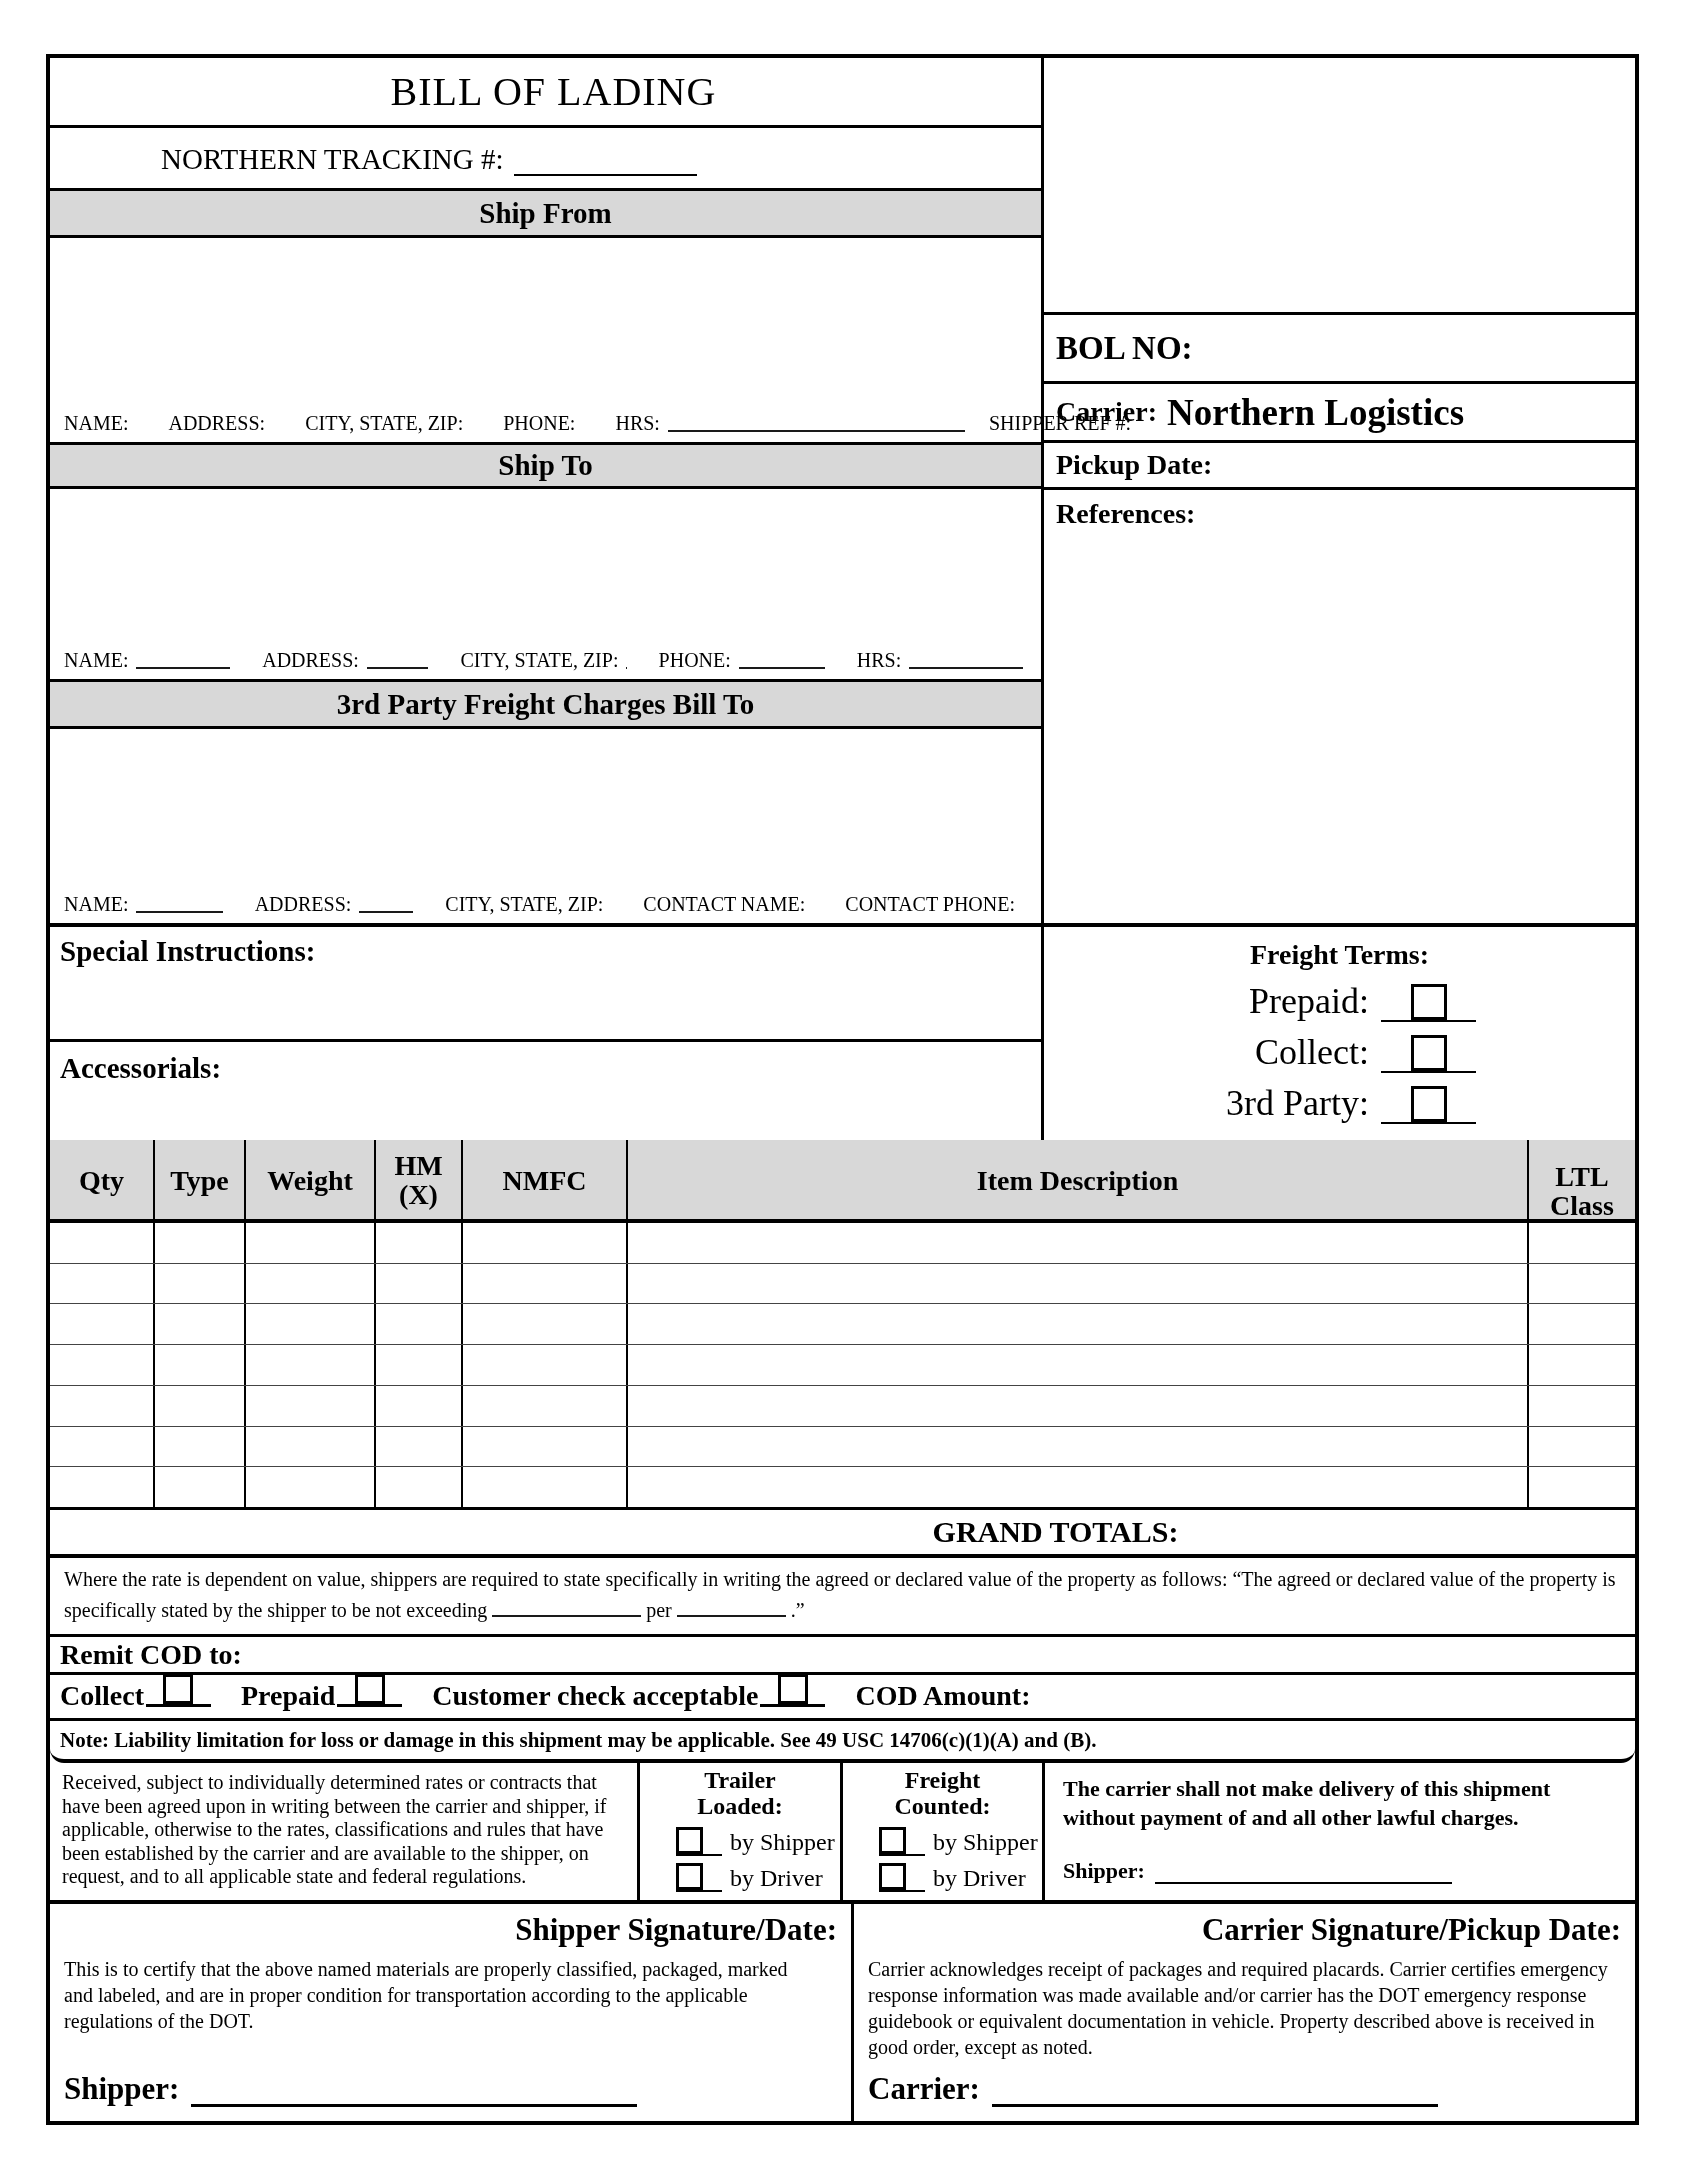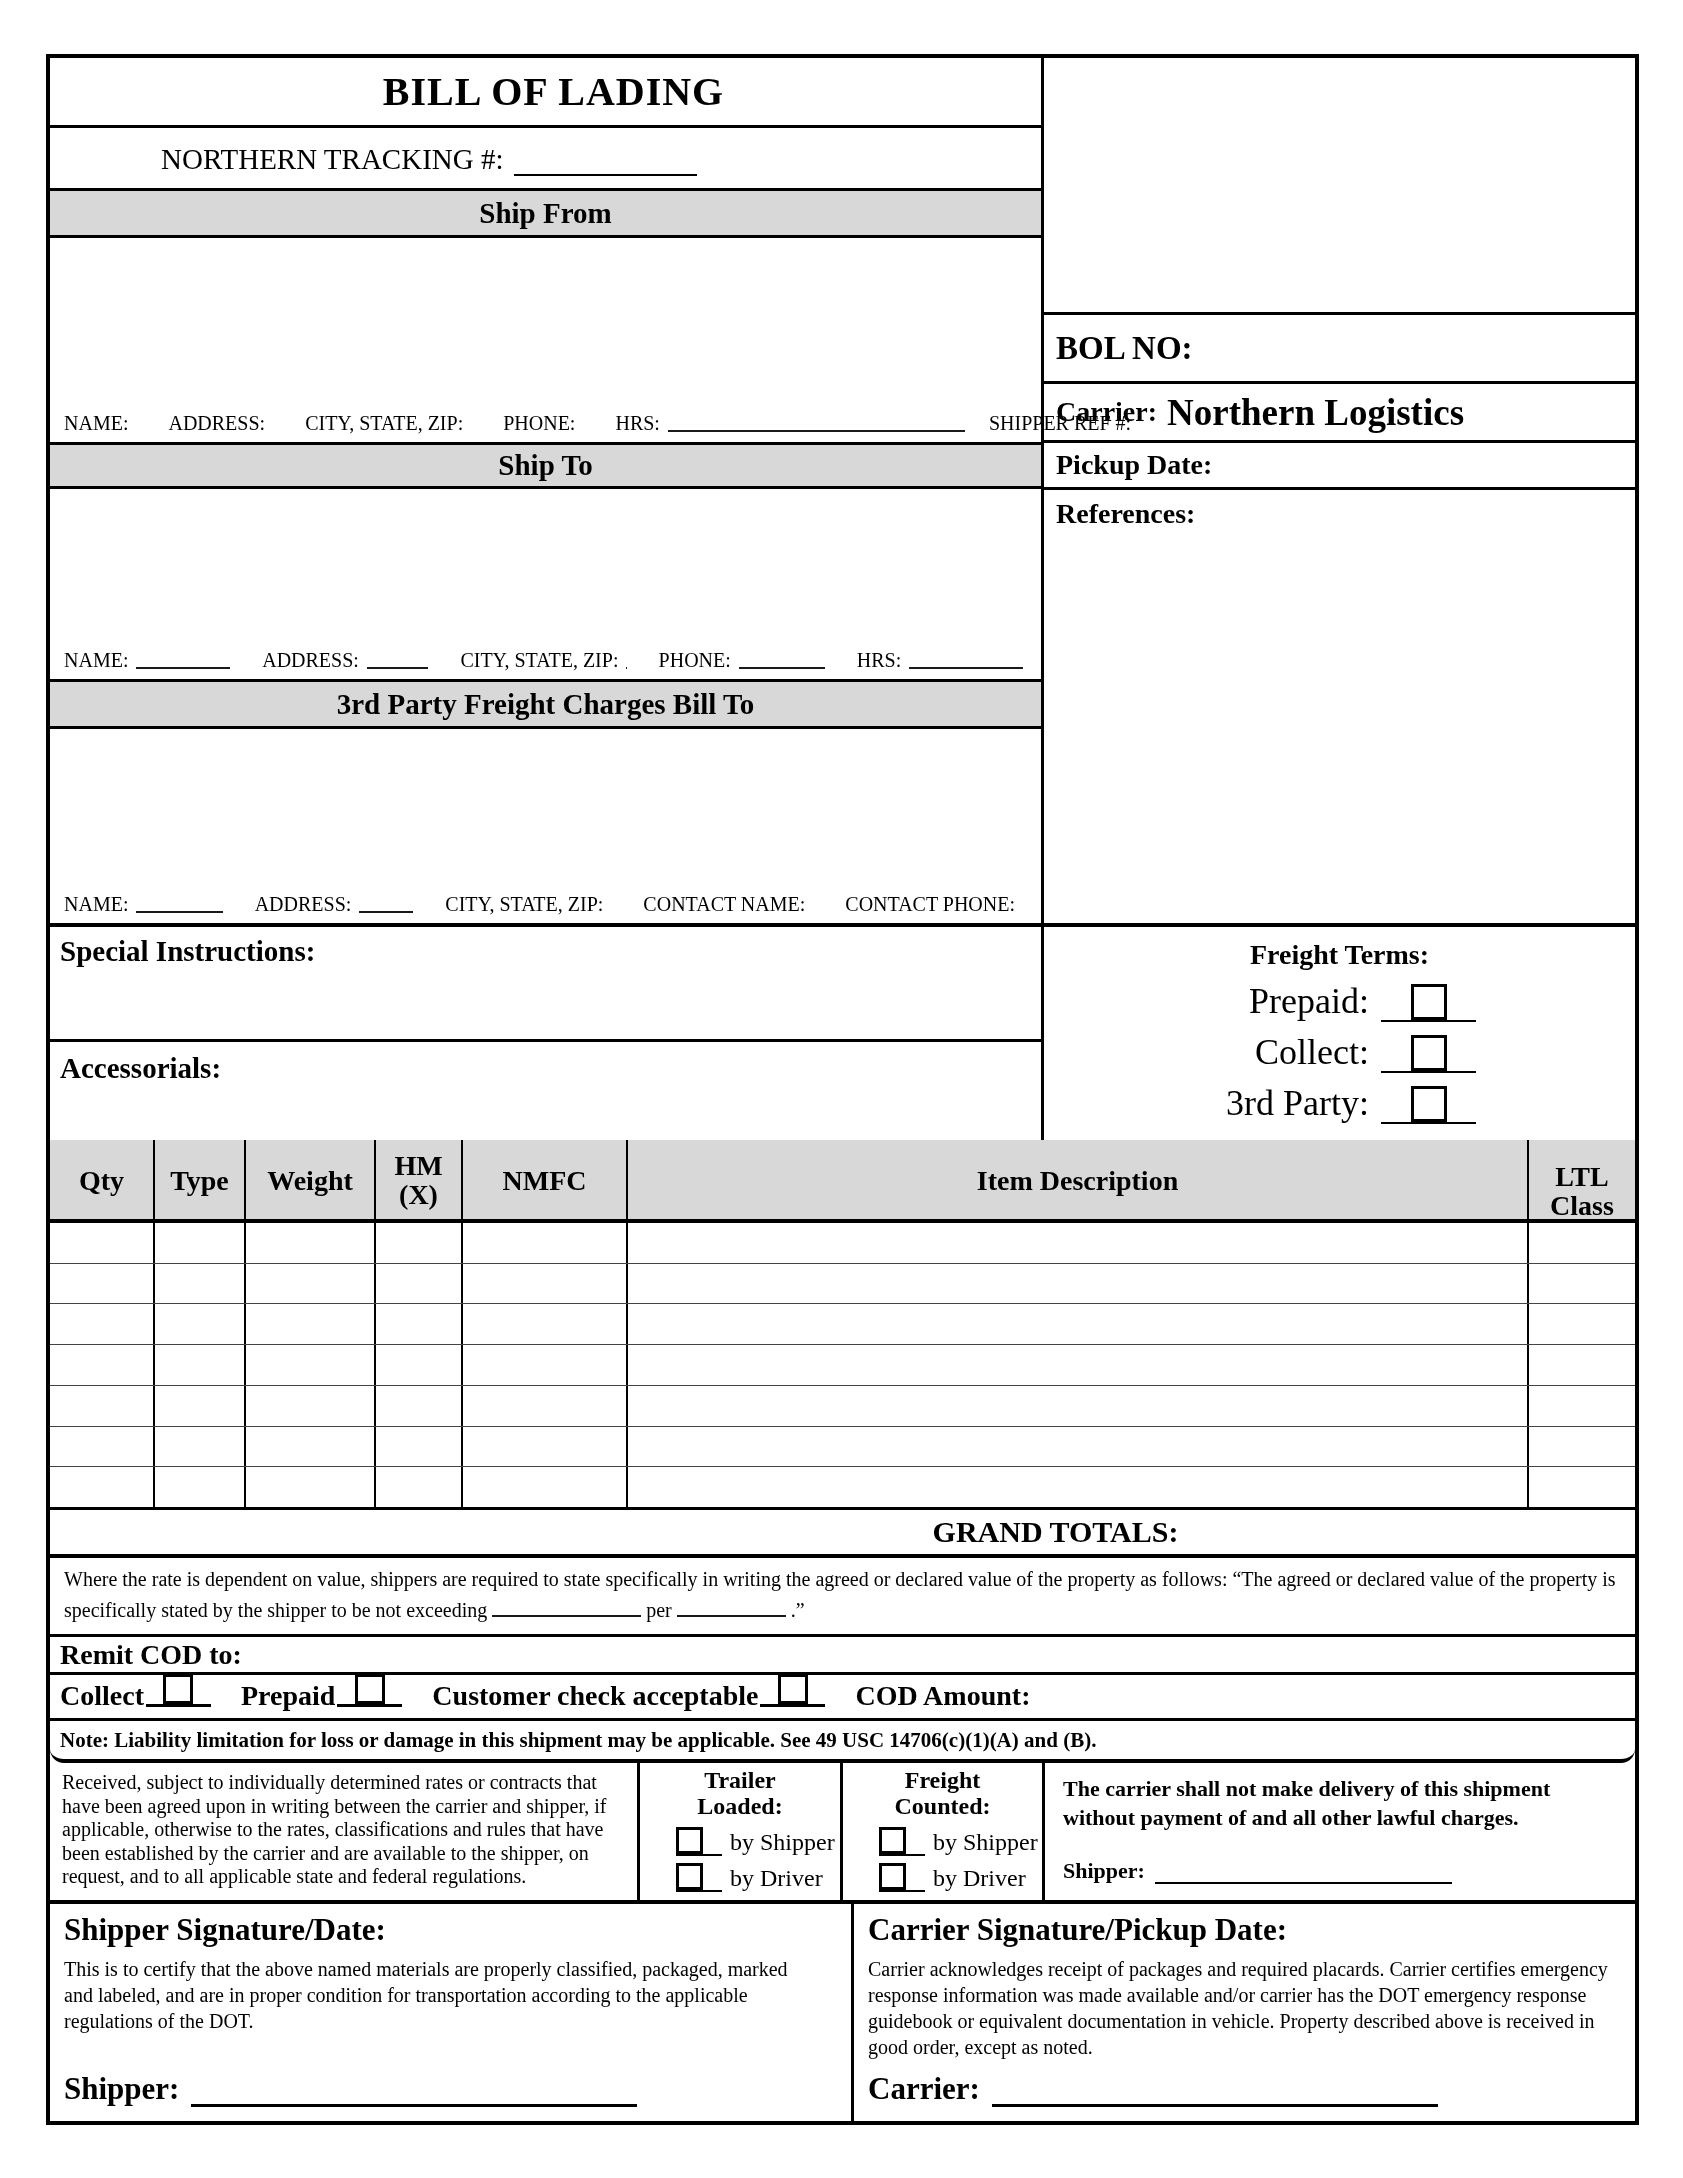--- a/index.html
+++ b/index.html
@@ -8,21 +8,21 @@
           font-family:"Liberation Serif","DejaVu Serif",serif; color:#000; overflow:hidden; }
   .form { position:absolute; left:46px; top:54px; width:1593px; height:2071px;
           border:4px solid #000; display:flex; flex-direction:column; background:#fff; }
 
   
   .top { height:1082px; flex:0 0 auto; display:flex; }
   .col-left { width:994px; border-right:3px solid #000; display:flex; flex-direction:column; }
   .col-right { flex:1; display:flex; flex-direction:column; }
 
   .row-title { height:70px; border-bottom:3px solid #000; display:flex; align-items:center;
-               justify-content:center; font-weight:bold; font-size:40px; letter-spacing:1px;padding-left:16px; }
+               justify-content:center; font-weight:normal; font-size:40px; letter-spacing:1px;padding-left:16px; }
   .row-tracking { height:63px; border-bottom:3px solid #000; display:flex; align-items:flex-end;
                   padding:0 0 12px 111px; font-size:29px; }
   .tracking-line { width:183px; border-bottom:2px solid #000; height:24px; margin-left:10px; }
 
   .bar { background:#d8d8d8; border-bottom:3px solid #000; display:flex; align-items:center;
          justify-content:center; font-weight:bold; font-size:29px; }
   .bar-from { height:47px; }
   .bar-to { height:47px; border-top:3px solid #000; }
   .bar-3rd { height:50px; border-top:3px solid #000; }
 
@@ -97,21 +97,21 @@
   .opt .cb3 { width:27px; height:27px; border:3px solid #000; background:#fff; }
   .rc4 { padding:12px 16px 0 18px; }
   .clause { font-weight:bold; font-size:22px; line-height:1.3; max-width:554px; }
   .shipline { margin-top:26px; font-weight:bold; font-size:22px; display:flex; align-items:flex-end; }
   .shipline .sline { width:297px; border-bottom:2px solid #000; height:10px; margin-left:10px; }
 
   
   .sigs { flex:1; display:grid; grid-template-columns:804px 1fr; }
   .sig { padding:8px 14px 0 14px; display:flex; flex-direction:column; }
   .sig-left { border-right:3px solid #000; }
-  .sig-head { font-weight:bold; font-size:31px; }
+  .sig-head { font-weight:bold; font-size:31px;text-align:right; }
   .sig-text { font-size:20px; line-height:1.3; margin-top:8px; }
   .sig-left .sig-text { max-width:752px; }
   .sig-right .sig-text { max-width:782px; }
   .signrow { margin-top:auto; padding-bottom:14px; display:flex; align-items:flex-end;
              font-weight:bold; font-size:31px; }
   .signrow .sigline { width:446px; border-bottom:3px solid #000; height:12px; margin-left:12px; }
 </style>
 </head>
 <body>
 

